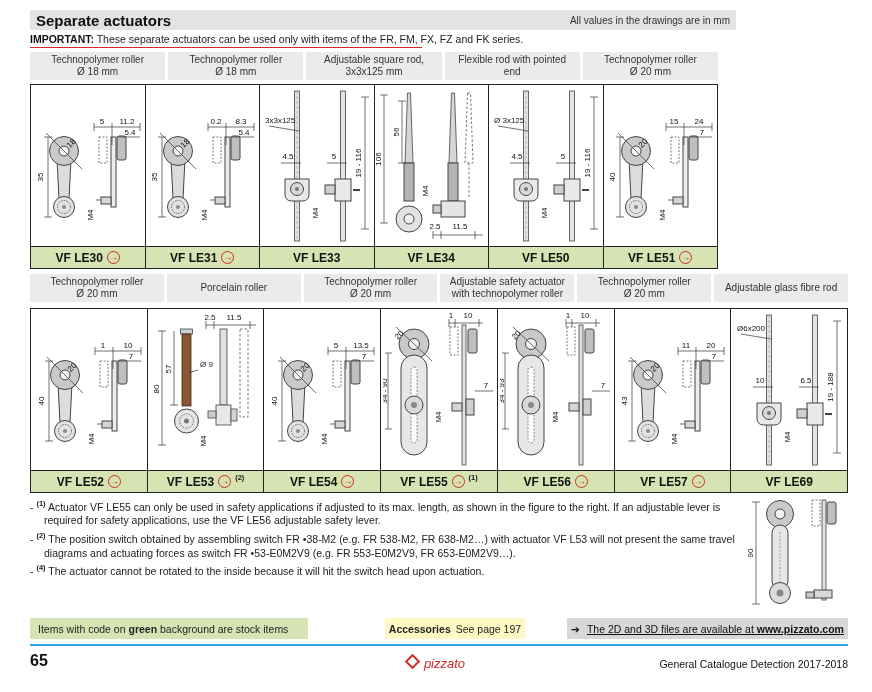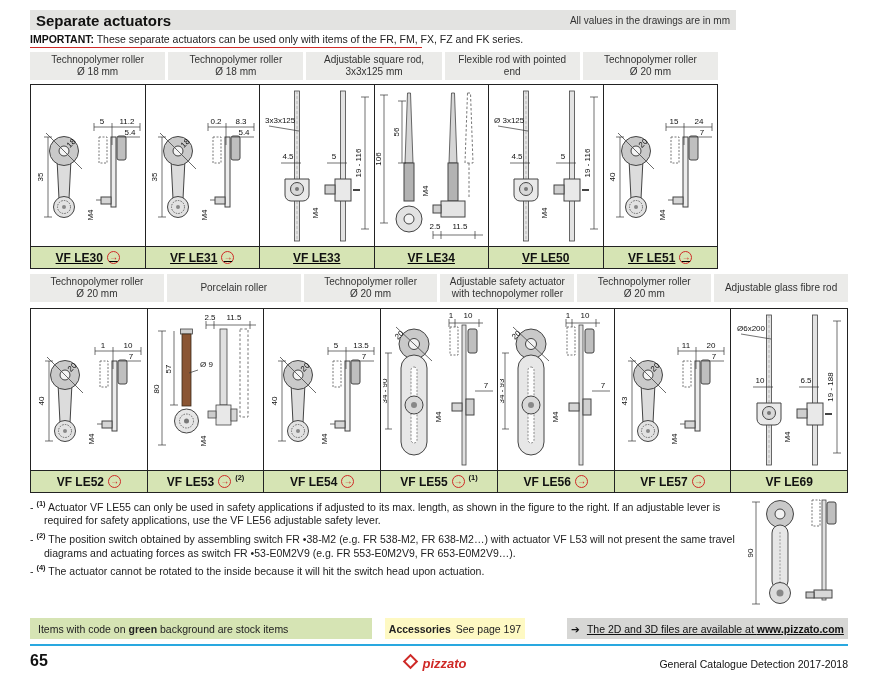--- a/index.html
+++ b/index.html
@@ -16,43 +16,43 @@
   .hrow1{left:30px;top:52px;width:688px;}
   .hrow2{left:30px;top:274px;width:818px;}
   .hcell{flex:1;background:#ebebe9;font-size:10px;color:#333;text-align:center;padding:2px 2px;
          box-sizing:border-box;height:28px;display:flex;flex-direction:column;justify-content:center;line-height:1.25;}
   .dtable{position:absolute;display:flex;border:1.5px solid #222;background:#fff;box-sizing:border-box;}
   .dtable1{left:30px;top:84px;width:688px;height:163px;}
   .dtable2{left:30px;top:308px;width:818px;height:163px;}
   .dcell{flex:1;border-right:1px solid #222;display:flex;align-items:center;justify-content:center;overflow:hidden;}
   .dcell:last-child{border-right:none;}
   .mbar{position:absolute;display:flex;border:1.5px solid #222;border-top:none;box-sizing:border-box;background:#d6e4b4;}
-  .mbar1{left:30px;top:247px;width:688px;height:22px;text-decoration:underline;}
+  .mbar1{left:30px;top:247px;width:688px;height:22px;}
   .mbar2{left:30px;top:471px;width:818px;height:22px;}
   .mcell{flex:1;border-right:1px solid #222;display:flex;align-items:center;justify-content:center;
          font-size:12px;font-weight:bold;color:#111;gap:4px;}
   .mcell:last-child{border-right:none;}
   .mArrow{width:11px;height:11px;border:1.2px solid #cf2a27;border-radius:50%;color:#cf2a27;
           font-size:8.5px;line-height:11px;text-align:center;font-weight:bold;flex:0 0 auto;}
   .msup{font-size:7.5px;font-weight:bold;position:relative;top:-4px;}
   .fnotes{position:absolute;left:30px;top:499px;width:708px;font-size:10.5px;color:#222;line-height:1.32;}
   .fn{padding-left:14px;text-indent:-14px;margin-bottom:3px;}
   .fn sup{font-weight:bold;font-size:7.5px;}
   .fig{position:absolute;left:744px;top:492px;}
-  .stockbar{position:absolute;left:30px;top:618px;width:342px;height:21px;background:#d6e4b4;
+  .stockbar{position:absolute;left:30px;top:618px;width:278px;height:21px;background:#d6e4b4;
             font-size:10.5px;color:#222;display:flex;align-items:center;padding:0 8px;box-sizing:border-box;white-space:pre;}
   .accbar{position:absolute;left:385px;top:618px;width:140px;height:21px;background:#fef9c3;
           font-size:10.5px;color:#222;display:flex;align-items:center;justify-content:center;gap:5px;}
   .filesbar{position:absolute;left:567px;top:618px;width:281px;height:21px;background:#d7d7d5;
             font-size:10.5px;color:#111;display:flex;align-items:center;justify-content:center;gap:7px;}
   .filesbar .lnk{text-decoration:underline;cursor:pointer;white-space:pre;}
   .blueline{position:absolute;left:30px;top:644px;width:818px;height:2px;background:#29a8e0;}
   .pagenum{position:absolute;left:30px;top:652px;font-size:16px;font-weight:bold;color:#111;}
   .logo{position:absolute;left:0;right:0;top:656px;text-align:center;color:#cf2a27;
-        font-weight:bold;font-style:italic;font-size:13px;}
+        font-weight:normal;font-style:italic;font-size:13px;}
   .logo .dia{display:inline-block;transform:rotate(45deg);width:7px;height:7px;border:2px solid #cf2a27;
              margin-right:6px;position:relative;top:-1px;}
   .catright{position:absolute;right:24px;top:658px;font-size:10.5px;color:#111;}
   svg.draw{display:block;}
   .dim{stroke:#333;stroke-width:0.7;fill:none;}
   .dt{font-size:8px;fill:#111;font-family:"Liberation Sans",sans-serif;}
 </style>
 </head>
 <body>
 

